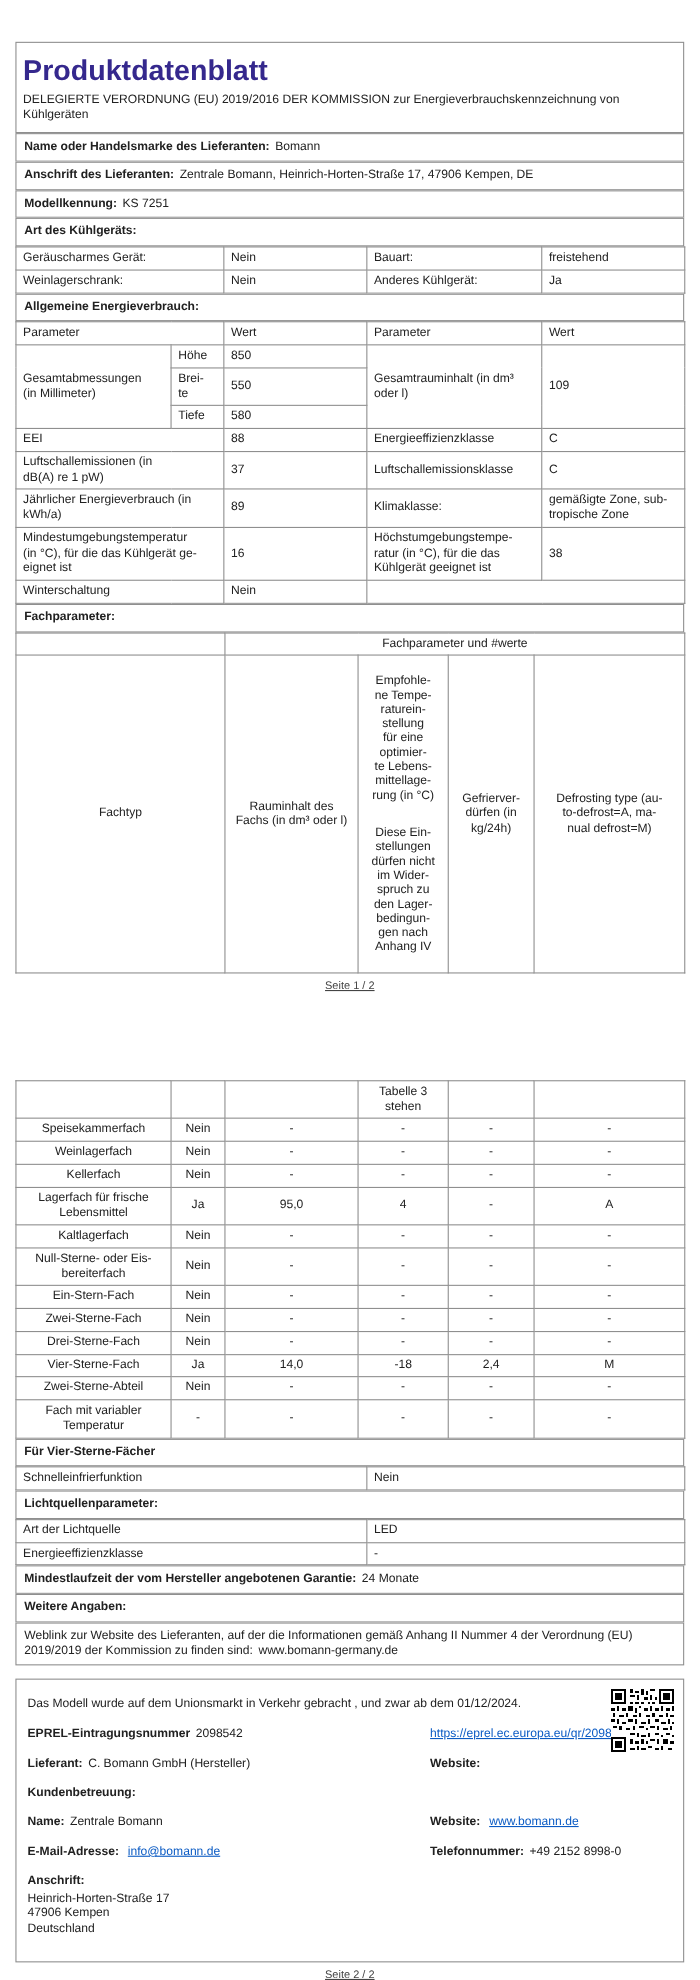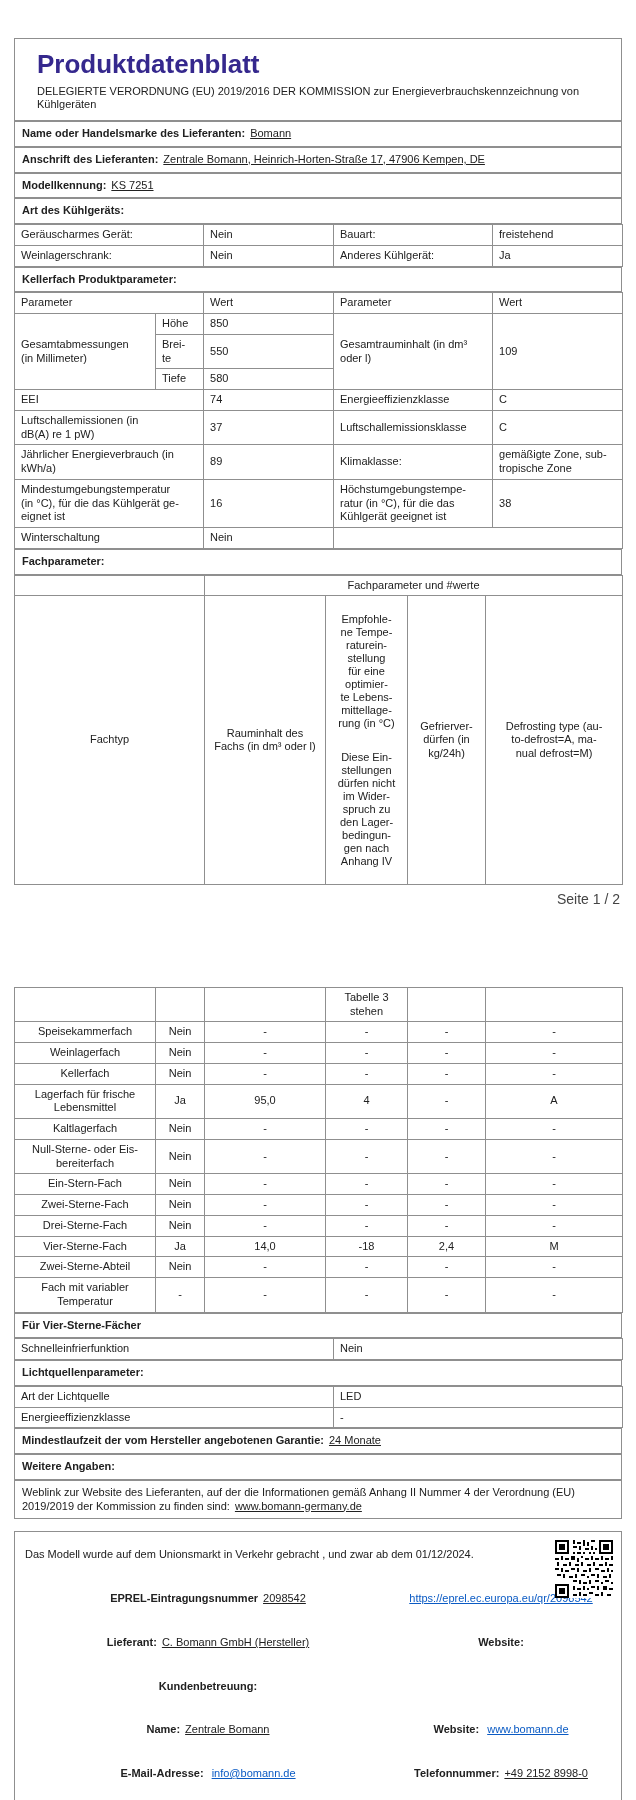--- a/index.html
+++ b/index.html
@@ -12,48 +12,48 @@
   body{
     width:636px;height:1800px;margin:0;overflow:hidden;
     background:#ffffff;color:var(--ink);
     font-family:"Liberation Sans",sans-serif;font-size:11px;line-height:1.25;
   }
   .doc{padding:38px 14px 0;}
   .page{width:608px;}
   .box{border:1px solid var(--border-color);background:#fff;}
   .hrow{padding:5px 7px;}
   .b{font-weight:bold;}
-  .val{margin-left:5px;text-decoration:underline;}
+  .val{margin-left:5px;}
   h1{margin:2px 0 4px;font-size:26px;font-weight:bold;color:var(--title-color);letter-spacing:0;}
-  .title-box{padding:7px 22px 8px;}
+  .title-box{padding:7px 6px 8px;}
   .reg{margin:2px 0 0;width:585px;}
   table.t{width:100%;border-collapse:collapse;table-layout:fixed;}
   table.t td{
     border:1px solid var(--border-color);padding:3px 6px;vertical-align:middle;
     white-space:pre-line;word-wrap:break-word;
   }
   .fh td{text-align:center;padding:2px 3px;}
   .tallrow{height:250px;}
   .temp-cell{vertical-align:top !important;line-height:13px;padding-top:4px !important;}
   .temp-cell .p2{margin-top:8px;}
   .comp td{text-align:center;padding:2px 4px;height:20px;}
   .comp td.name{text-align:center;padding-left:6px;}
   .cont td{border-top:none;height:22px;}
-  .footer{font-size:14px;color:#444;text-align:right;padding:6px 2px 0;}
+  .footer{font-size:10px;color:#444;text-align:center;padding:6px 2px 0;text-decoration:underline;}
   a{color:var(--link-color);text-decoration:underline;cursor:pointer;}
   .pg2{margin-top:78px;}
   .weblink-box{padding:5px 7px;}
   .gap12{height:12px;}
   .market-box{position:relative;padding:10px 10px 4px;min-height:258px;}
   .market-box .intro{margin:6px 0 0;width:500px;}
   .qr{position:absolute;top:8px;right:8px;}
-  .cols{display:flex;margin-top:30px;text-align:center;}
+  .cols{display:flex;margin-top:13px;}
   .cols .lft{flex:0 0 366px;}
   .cols .rgt{flex:1;}
-  .addr{white-space:pre-line;margin-top:2px;font-weight:bold;}
+  .addr{white-space:pre-line;margin-top:2px;}
 </style>
 </head>
 <body>
 
 <div class="doc">
 
   <div class="page">
 
     <div class="box title-box">
       <h1>Produktdatenblatt</h1>
@@ -93,21 +93,21 @@
       <tr>
         <td>Weinlagerschrank:</td>
         <td>Nein</td>
         <td>Anderes Kühlgerät:</td>
         <td>Ja</td>
       </tr>
     </tbody>
       </table>
 
     <div class="box hrow">
-      <span class="b">Kellerfach Produktparameter:</span>
+      <span class="b">Allgemeine Energieverbrauch:</span>
     </div>
 
     <table class="t">
       <colgroup>
           <col style="width:141px">
           <col style="width:48px">
           <col style="width:130px">
           <col style="width:159px">
           <col style="width:130px">
         </colgroup>
@@ -131,21 +131,21 @@
         <td>Brei-
 te</td>
         <td>550</td>
       </tr>
       <tr>
         <td>Tiefe</td>
         <td>580</td>
       </tr>
       <tr>
         <td colspan="2">EEI</td>
-        <td>74</td>
+        <td>88</td>
         <td>Energieeffizienzklasse</td>
         <td>C</td>
       </tr>
       <tr>
         <td colspan="2">Luftschallemissionen (in
 dB(A) re 1 pW)</td>
         <td>37</td>
         <td>Luftschallemissionsklasse</td>
         <td>C</td>
       </tr>

